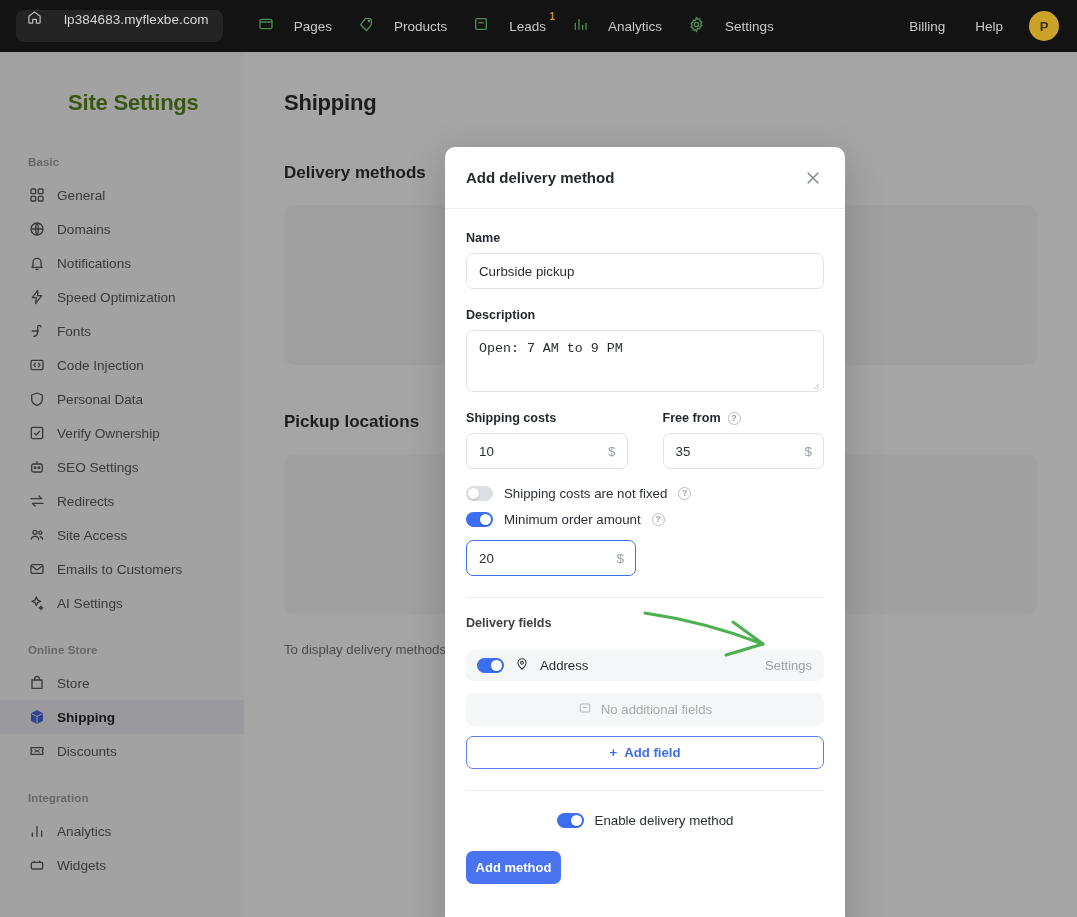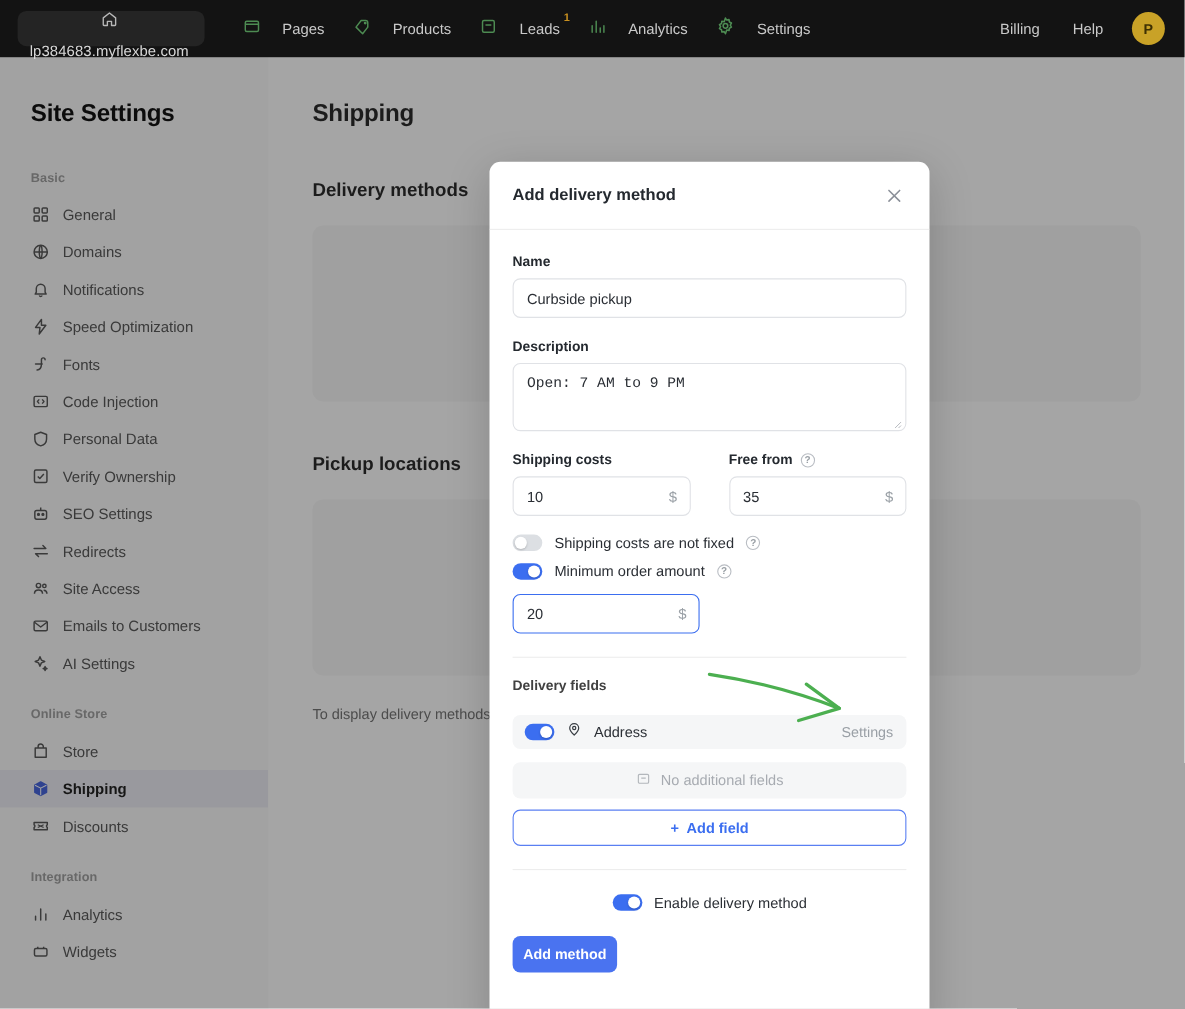--- a/index.html
+++ b/index.html
@@ -14,26 +14,25 @@
   
   .topbar {
     position: absolute; top: 0; left: 0;
     width: 1077px; height: 52px;
     background: #131313;
     display: flex; align-items: center;
     padding: 0 16px;
     z-index: 30;
   }
   .site-chip {
-    display: flex; align-items: center; gap: 9px;
+    display: flex; align-items: center; gap: 22px;
     background: #242424;
     border-radius: 8px;
     height: 32px;
     padding: 0 14px 13px 11px;
-    flex-direction: column;
   }
   .site-chip .chip-label {
     color: #d8d8d8; font-size: 13.5px; letter-spacing: .1px;
   }
   .nav-items { display: flex; align-items: center; margin-left: 22px; }
   .nav-item {
     display: flex; align-items: center; gap: 20px;
     padding: 0 13px; height: 32px;
     position: relative;
     cursor: pointer;
@@ -59,22 +58,22 @@
 
   
   .sidebar {
     position: absolute; top: 52px; left: 0;
     width: 244px; height: 865px;
     background: #fafafa;
     padding: 0;
     overflow: hidden;
   }
   .sidebar-title {
-    font-size: 22px; font-weight: 600; color: #000000;
-    padding: 38px 0 0 28px; letter-spacing: -.2px;
+    font-size: 22px; font-weight: 600; color: #4d7c0f;
+    padding: 38px 0 0 28px; letter-spacing: -.2px; margin-left: 40px;
   }
   .sidebar-group-label {
     font-size: 11.5px; color: #9a9a9a; font-weight: 600;
     padding: 0 0 0 28px; letter-spacing: .1px;
   }
   .group-basic { margin-top: 40px; margin-bottom: 10px; }
   .group-store { margin-top: 24px; margin-bottom: 10px; }
   .group-integration { margin-top: 24px; margin-bottom: 10px; }
   .side-item {
     display: flex; align-items: center; gap: 12px;

